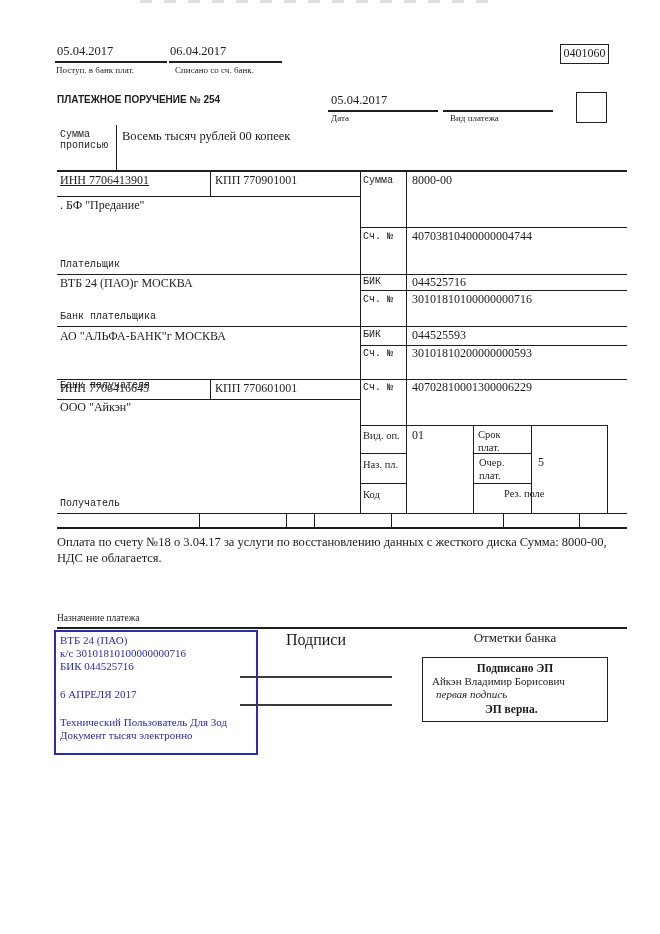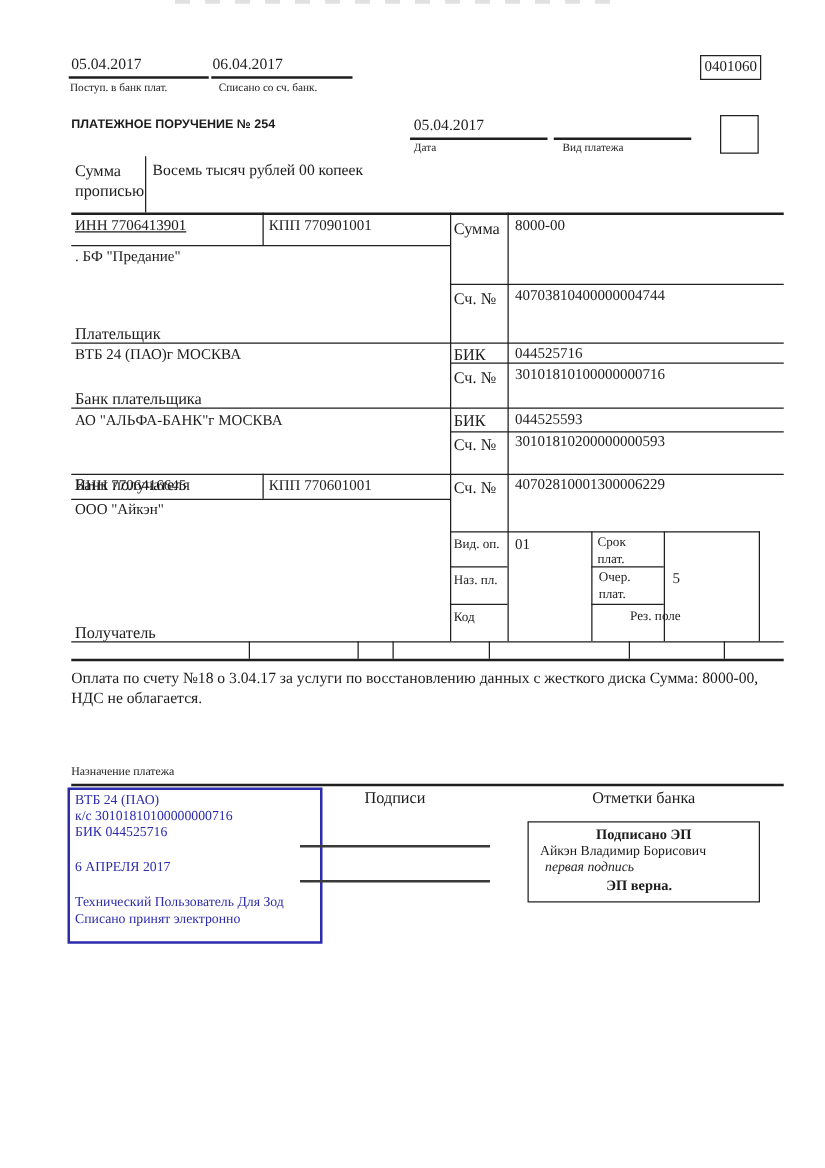--- a/index.html
+++ b/index.html
@@ -1,21 +1,21 @@
 <!DOCTYPE html>
 <html><head>
 <meta charset="utf-8">
 <style>
   html,body{margin:0;padding:0;background:#888;}
   #page{position:relative;width:660px;height:934px;background:#ffffff;overflow:hidden;
         font-family:"Liberation Serif","DejaVu Serif",serif;color:#1c1c1c;}
   .t{position:absolute;font-size:12px;line-height:1.15;white-space:nowrap;}
   .tw{position:absolute;font-size:12px;line-height:1.15;}
   .lbl{position:absolute;font-size:9px;line-height:1.1;white-space:nowrap;color:#222;}
-  .cl{position:absolute;font-size:13px;white-space:nowrap;}
+  .cl{position:absolute;font-size:10px;white-space:nowrap;font-family:Liberation Mono, monospace;}
   .scl{position:absolute;font-size:10.5px;line-height:1.2;}
   .ln{position:absolute;background:#1f1f1f;}
   .box{position:absolute;border:1.5px solid #222;box-sizing:border-box;}
   .title{position:absolute;font-family:"Liberation Sans","DejaVu Sans",sans-serif;
          font-weight:bold;font-size:10px;white-space:nowrap;}
   .stamp{position:absolute;left:54px;top:630px;width:204px;height:125px;
          border:2px solid #2b2bac;box-sizing:border-box;color:#2b2bac;
          font-size:11px;line-height:1.2;padding:2px 4px;}
   .stamp div{margin:0;}
   .s-gap1{margin-top:14px !important;}
@@ -129,24 +129,24 @@
   <div class="tw" style="left:57px;top:534px;width:572px;font-size:12.5px;line-height:1.3;">Оплата по счету №18 о 3.04.17 за услуги по восстановлению данных с жесткого диска Сумма: 8000-00, НДС не облагается.</div>
   <div class="lbl" style="left:57px;top:613px;font-size:9.5px;">Назначение платежа</div>
   <div class="ln" style="left:57px;top:627px;width:570px;height:2px;"></div>
 
   <div class="stamp">
     <div>ВТБ 24 (ПАО)</div>
     <div>к/с 30101810100000000716</div>
     <div>БИК 044525716</div>
     <div class="s-gap1">6 АПРЕЛЯ 2017</div>
     <div class="s-gap2" style="width:168px;">Технический Пользователь Для Зод</div>
-    <div>Списано принят электронно</div>
+    <div>Документ тысяч электронно</div>
   </div>
 
-  <div class="t" style="left:240px;top:631px;width:152px;text-align:center;font-size:13px;">Подписи</div>
+  <div class="t" style="left:240px;top:631px;width:152px;text-align:center;font-size:16px;">Подписи</div>
   <div class="ln" style="left:240px;top:676px;width:152px;height:1.5px;background:#3a3a3a;"></div>
   <div class="ln" style="left:240px;top:704px;width:152px;height:1.5px;background:#3a3a3a;"></div>
 
   <div class="t" style="left:422px;top:631px;width:186px;text-align:center;font-size:13px;">Отметки банка</div>
   <div class="signbox">
     <div style="text-align:center;font-weight:bold;font-size:11.5px;margin-top:3px;">Подписано ЭП</div>
     <div style="padding-left:9px;">Айкэн Владимир Борисович</div>
     <div style="padding-left:13px;font-style:italic;">первая подпись</div>
     <div style="padding-left:62px;font-weight:bold;font-size:11.5px;">ЭП верна.</div>
   </div>

